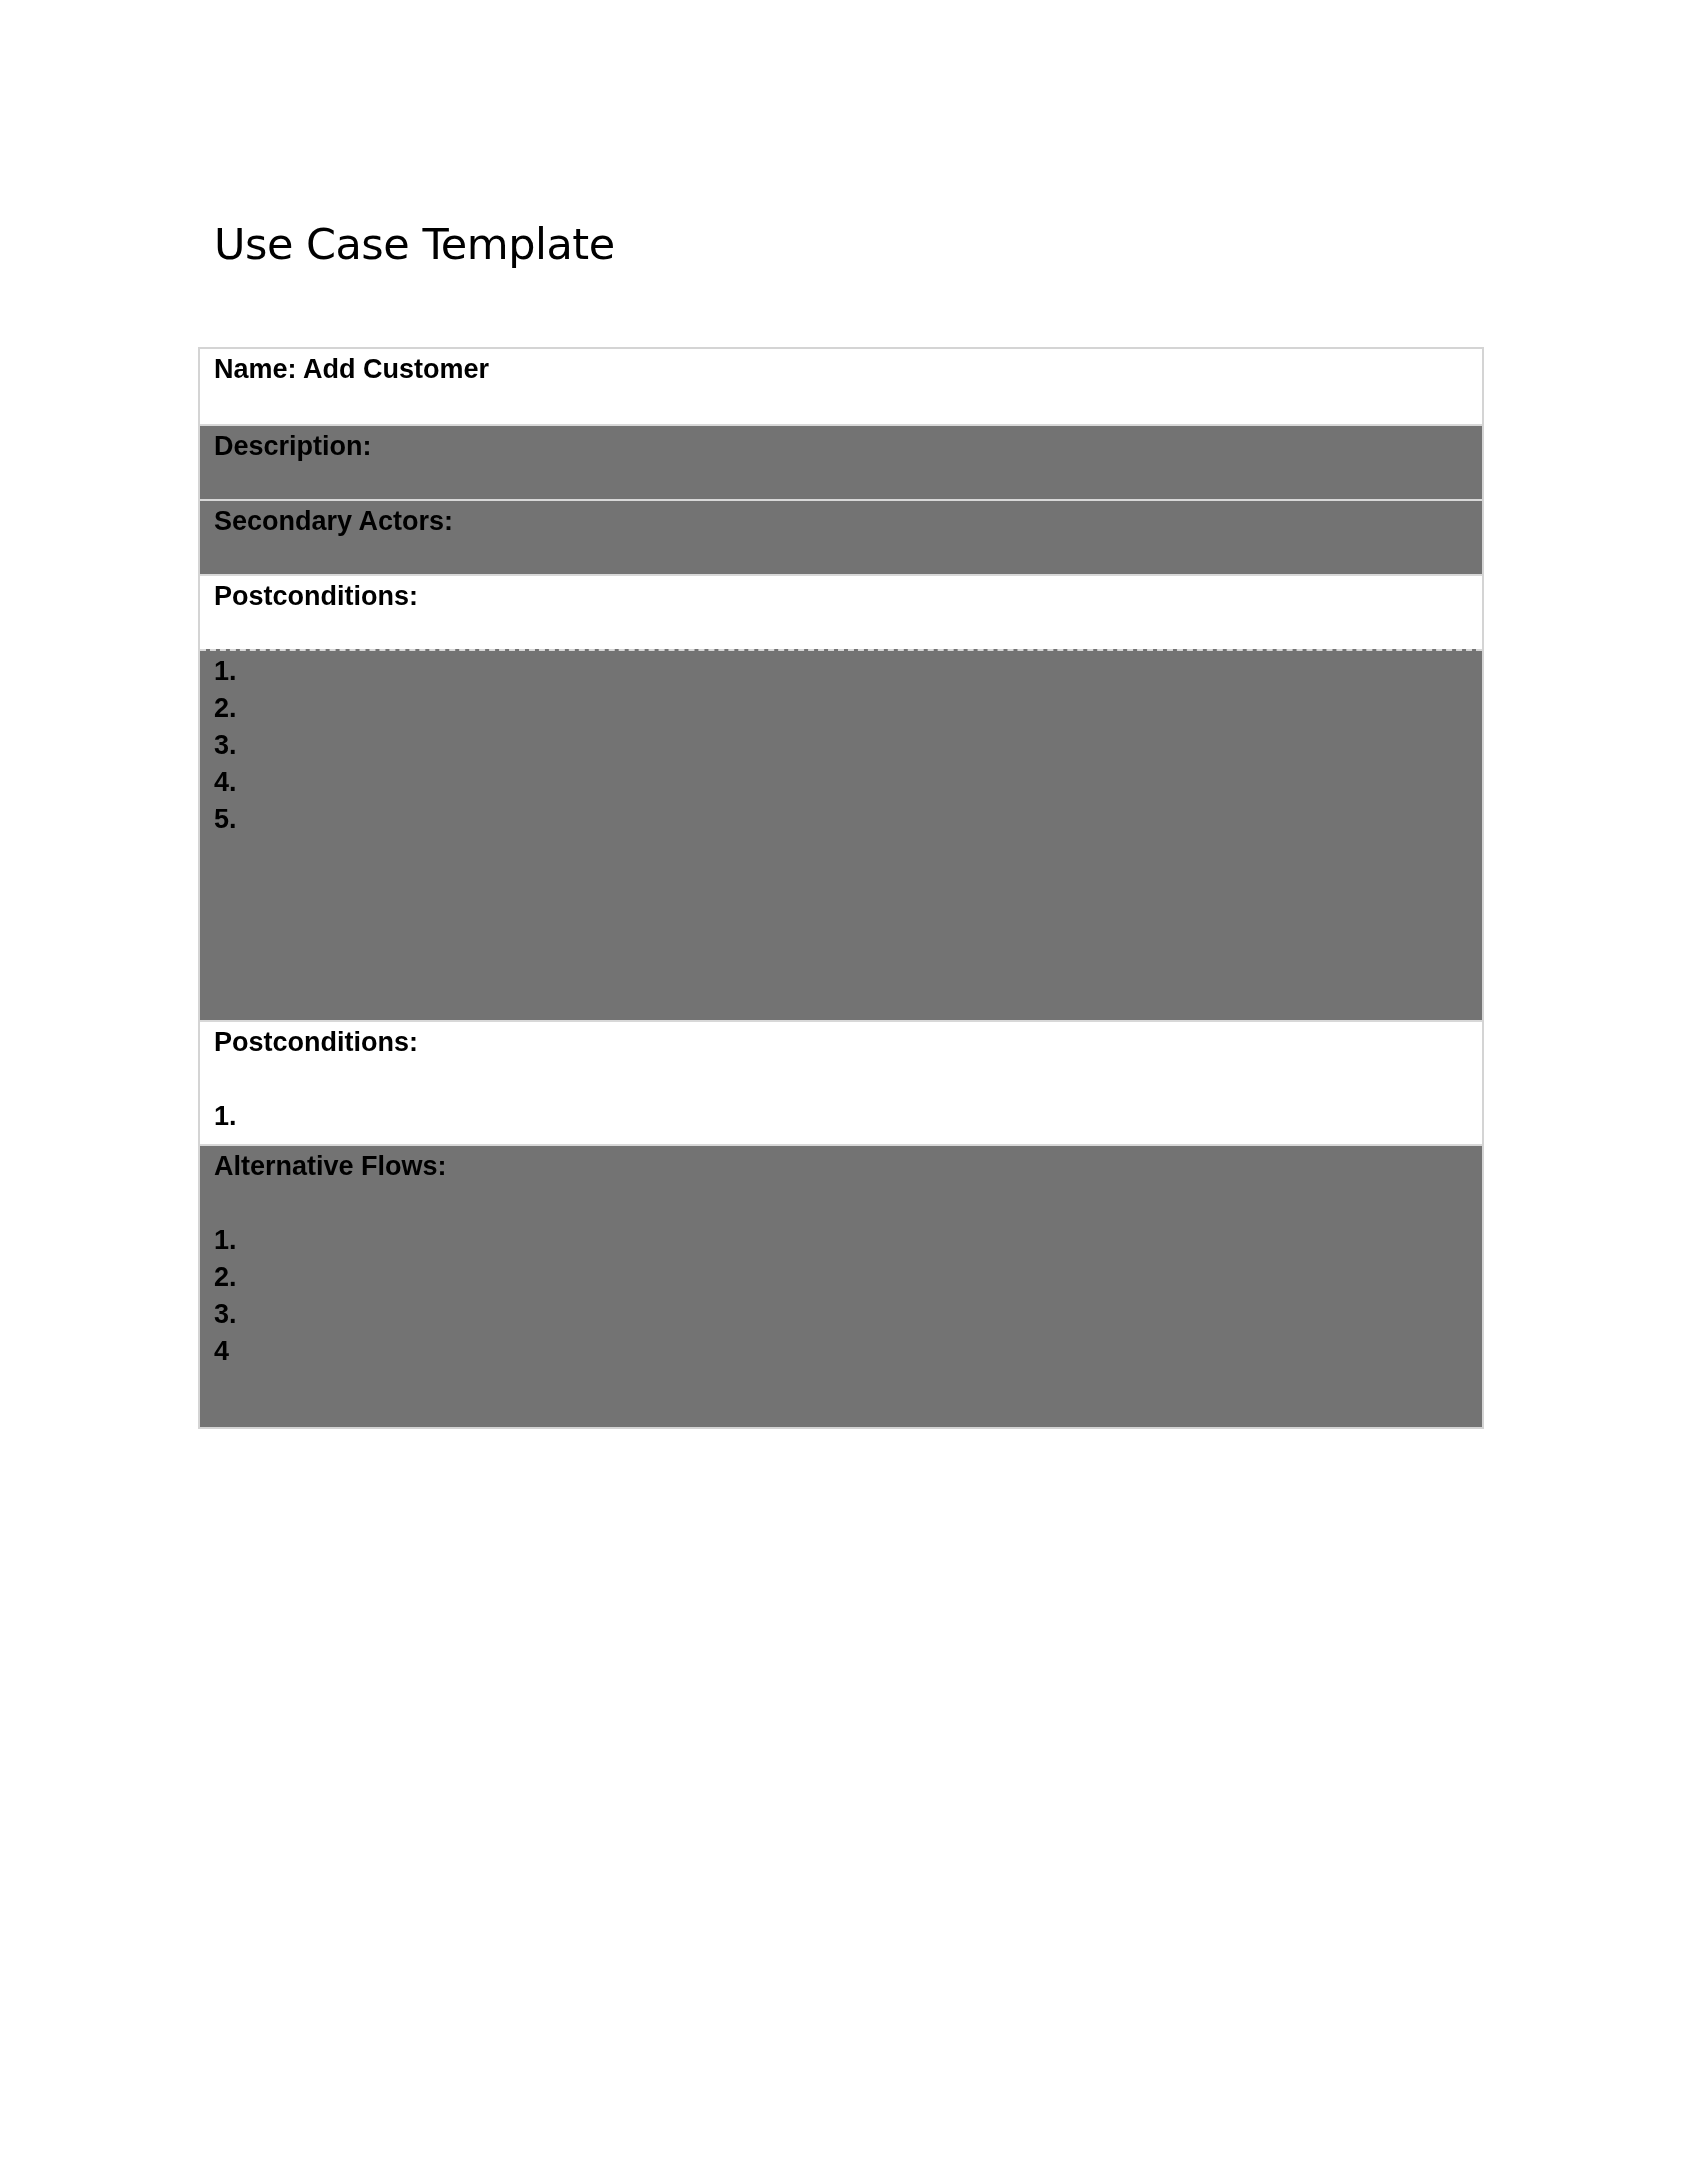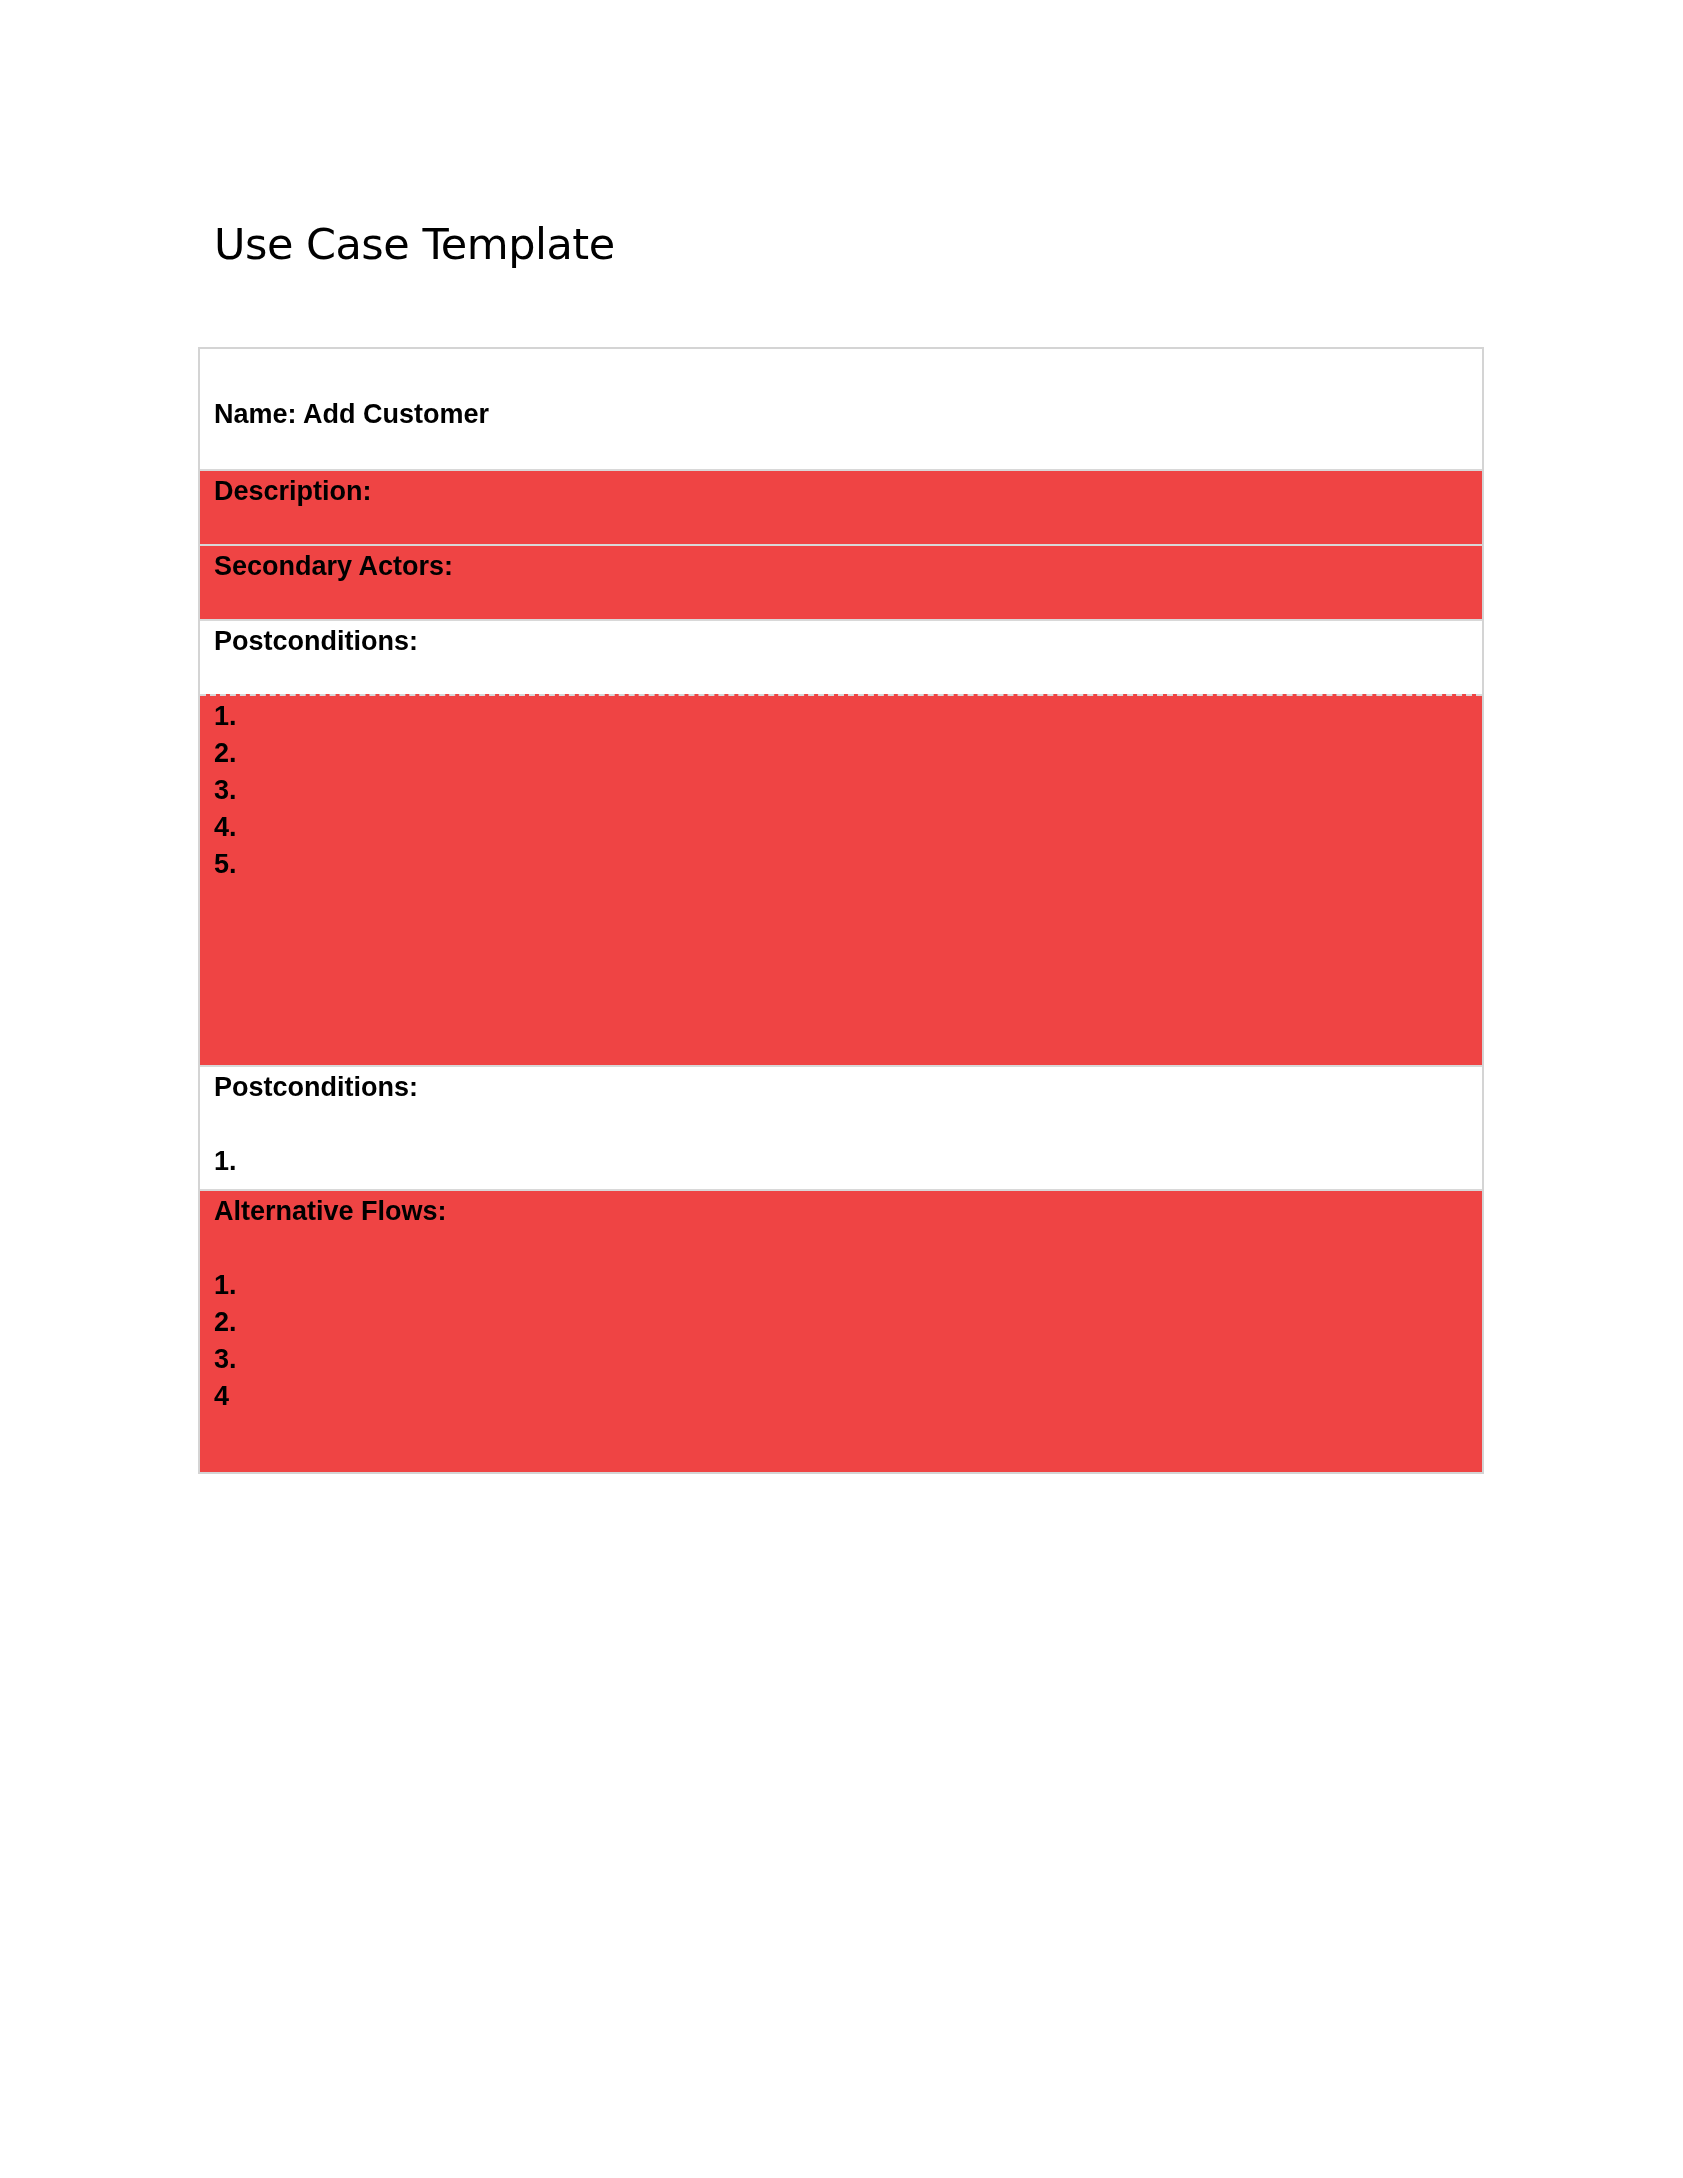--- a/index.html
+++ b/index.html
@@ -1,21 +1,21 @@
 <!DOCTYPE html>
 <html><head>
 <meta charset="utf-8">
 <style>
   html, body { margin: 0; padding: 0; background: #ffffff; }
   body { width: 1683px; height: 2178px; position: relative; font-family: "Liberation Sans", sans-serif; color: #000; }
   .title { position: absolute; left: 197px; top: 198px; font-family: "DejaVu Sans", sans-serif; font-size: 43px; font-weight: normal; letter-spacing: -0.5px; margin: 17px; line-height: 59px; }
   .uc-table { position: absolute; left: 198px; top: 347px; width: 1286px; border: 2px solid #d4d4d4; box-sizing: border-box; }
   .row { border-top: 2px solid #d8d8d8; box-sizing: border-box; padding: 2px 14px 0 14px; font-weight: bold; font-size: 27px; line-height: 37px; }
-  .row:first-child { border-top: none; margin-top: 45px; }
-  .row.shaded { background: #ef4444; }
+  .row:first-child { border-top: none; }
+  .row.shaded { background: #737373; }
   .row .lbl { display: block; }
   .row .item { display: block; }
   .gap { display: block; height: 37px; }
 </style>
 </head>
 <body>
 
 <h1 class="title">Use Case Template</h1>
 
 <div class="uc-table">

